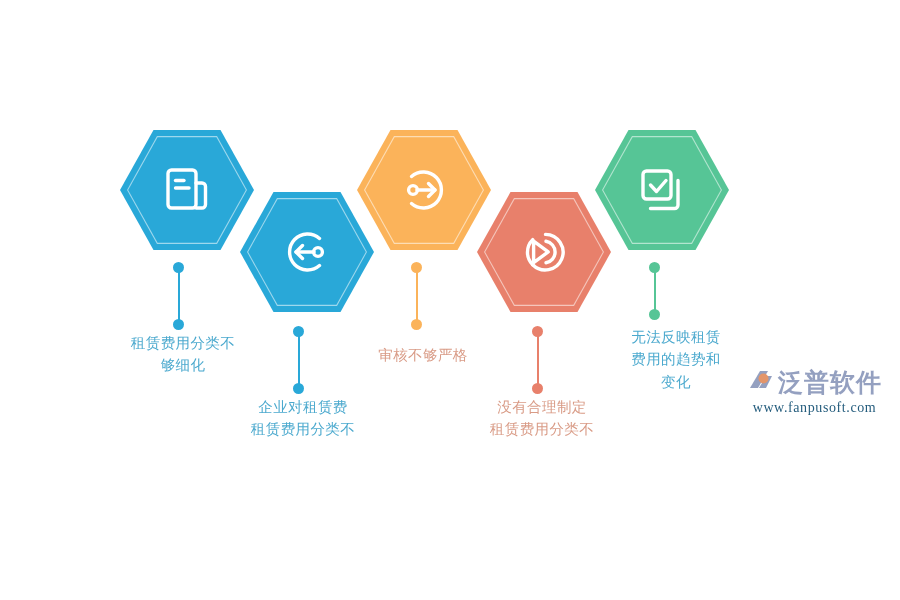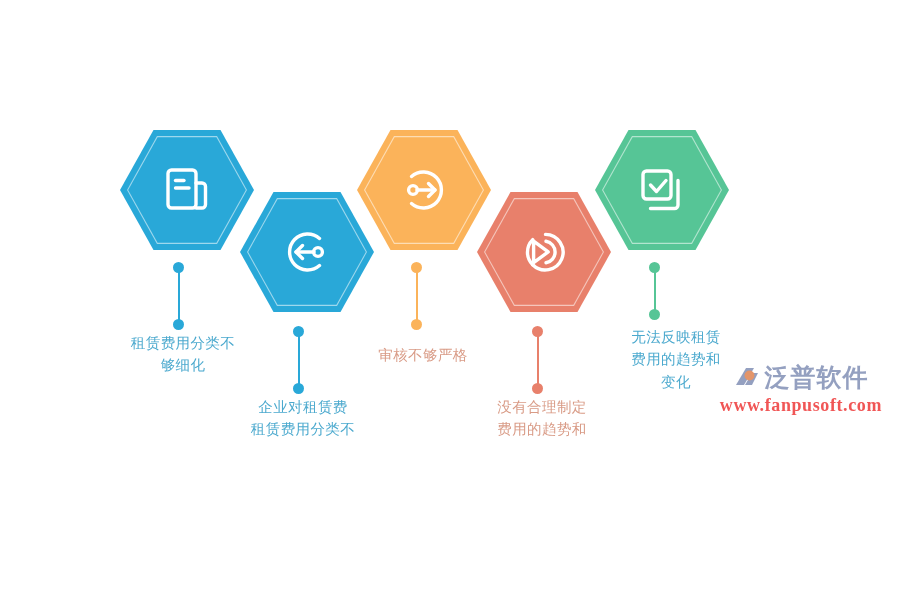--- a/index.html
+++ b/index.html
@@ -99,39 +99,39 @@
     position: absolute;
     right: 18px;
     bottom: 16px;
     display: flex;
     flex-direction: column;
     align-items: center;
     opacity: 0.9;
   }
   #watermark .wm-row {
     display: flex;
-    align-items: center;
+    align-items: flex-start;
     gap: 1px;
   }
   #watermark .wm-mark {
     width: 30px;
     height: 30px;
     position: relative;
   }
   #watermark .wm-name {
     font-size: 25px;
     font-weight: bold;
     color: #8996ba;
     letter-spacing: 1px;
     font-family: "DejaVu Sans", "Liberation Sans", sans-serif;
   }
   #watermark .wm-url {
-    font-size: 18px;
-    font-weight: bold;
-    color: #ef4444;
+    font-size: 14px;
+    font-weight: normal;
+    color: #0c4a6e;
     letter-spacing: 0.6px;
     margin-top: 1px;
     font-family: "Liberation Serif", "DejaVu Serif", serif;
   }
 </style>
 </head>
 <body>
 
 <div id="canvas">
 
@@ -217,21 +217,21 @@
         <path d="M18.6 18.1 L18.6 39.6 L33.2 28.9 Z"></path>
       </svg>
     </div>
   </div>
   <div class="connector" style="left: 532px; top: 326px; height: 68px;">
     <div class="dot top" style="background: rgb(232, 128, 107);"></div>
     <div class="line" style="background: rgb(232, 128, 107);"></div>
     <div class="dot bottom" style="background: rgb(232, 128, 107);"></div>
   </div>
   <div class="label" style="left: 467px; top: 396px; width: 150px; color: rgb(217, 155, 134);">没有合理制定
-费用的趋势和</div>
+租赁费用分类不</div>
 
   <div class="hex" style="left: 595px; top: 130px;">
     <div class="hex-shape" style="background: rgb(86, 197, 150);">
       <div class="hex-inline">
         <div class="hex-inline-fill" style="background: rgb(86, 197, 150);"></div>
       </div>
     </div>
     <div class="hex-icon">
       <svg width="58" height="58" viewBox="0 0 58 58" fill="none" stroke="#ffffff" stroke-width="3.4" stroke-linecap="round" stroke-linejoin="round">
         <rect x="10" y="10" width="28" height="28" rx="3.5"></rect>

